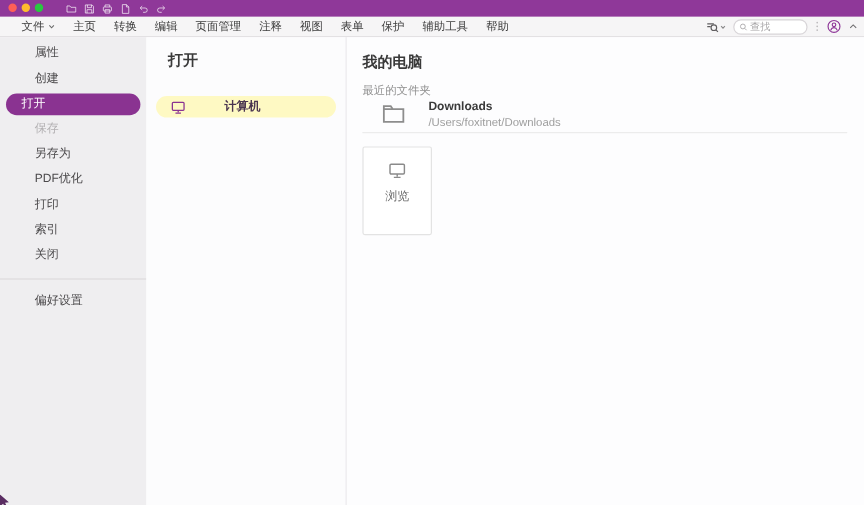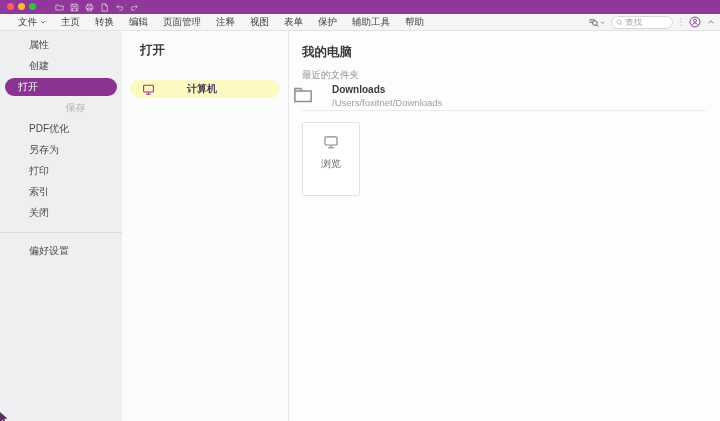--- a/index.html
+++ b/index.html
@@ -38,40 +38,40 @@
   .avatar svg { width:12px; height:12px; }
   .collapse svg { width:8px; height:8px; color:#6f6d6f; }
 
   
   .content { position:absolute; left:0; top:31px; width:720px; height:390px; display:flex; }
 
   
   .sidebar { width:122px; height:100%; background:#efeef0; padding-top:3px; flex:none; }
   .side-item { height:21px; line-height:21px; padding-left:29px; font-size:10px; color:#4c4a4c; cursor:default; white-space:nowrap; }
   .side-item.selected { background:#8a3391; color:#fff; border-radius:9px; margin:1.5px 5px; height:18px; line-height:18px; padding-left:13px; }
-  .side-item.disabled { color:#b3b1b3;text-align:center; }
+  .side-item.disabled { color:#b3b1b3; }
   .side-spacer { height:9px; }
   .side-divider { height:1px; background:#dddbdd; margin:0; }
   .side-footer { margin-top:7px; }
 
   
   .open-panel { width:167px; height:100%; background:#fcfcfd; border-right:1px solid #e9e7ea; position:relative; flex:none; }
   .panel-title { position:absolute; left:18px; top:11px; font-size:12.5px; font-weight:bold; color:#3a3a3a; }
   .open-list { position:absolute; left:8px; top:49px; width:150px; }
   .open-row { height:18px; border-radius:9px; display:flex; align-items:center; padding-left:12px; gap:8px;
               font-size:10px; color:#4f4f4f; margin-bottom:7px; cursor:default; }
   .open-row svg { width:13px; height:13px; color:#7a7a7a; flex:none; }
   .open-row.selected { background:#fef9c3; color:#4a3550; font-weight:bold;gap:32px; }
   .open-row.selected svg { color:#8a3391; }
 
   
   .computer-panel { flex:1; height:100%; background:#fdfdfe; position:relative; }
   .cp-title { position:absolute; left:13px; top:13px; font-size:12.5px; font-weight:bold; color:#3a3a3a; }
   .cp-label { position:absolute; left:13px; top:38px; font-size:9.5px; color:#909090; }
-  .folder-row { position:absolute; left:4px; top:53px; display:flex; gap:19px; }
+  .folder-row { position:absolute; left:29px; top:53px; display:flex; gap:19px; }
   .folder-row svg { width:20px; height:20px; color:#8d8d8d; margin-top:1px; }
   .folder-name { font-size:10px; font-weight:bold; color:#3a3a3a; }
   .folder-path { font-size:9.5px; color:#9e9e9e; margin-top:2px; }
   .cp-divider { position:absolute; left:13px; right:14px; top:79px; height:1px; background:#ececec; }
   .browse-card { position:absolute; left:13px; top:91px; width:58px; height:74px; border:1px solid #e3e3e3;
                  border-radius:2px; background:#fff; display:flex; flex-direction:column; align-items:center; cursor:default; }
   .browse-card svg { width:16px; height:16px; color:#8a8a8a; margin-top:11px; }
   .browse-label { font-size:10px; color:#6b6b6b; margin-top:7px; }
 
   .cursor { position:absolute; left:0px; bottom:-2px; width:9px; height:11px; color:#5a2d62; }
@@ -186,22 +186,22 @@
   </div>
 </div>
 
 <div class="content">
 
   <div class="sidebar">
     <div class="side-item">属性</div>
     <div class="side-item">创建</div>
     <div class="side-item selected">打开</div>
     <div class="side-item disabled">保存</div>
+    <div class="side-item">另存为</div>
     <div class="side-item">PDF优化</div>
-    <div class="side-item">另存为</div>
     <div class="side-item">打印</div>
     <div class="side-item">索引</div>
     <div class="side-item">关闭</div>
     <div class="side-spacer"></div>
     <div class="side-divider"></div>
     <div class="side-item side-footer">偏好设置</div>
   </div>
 
   <div class="open-panel">
     <div class="panel-title">打开</div>

